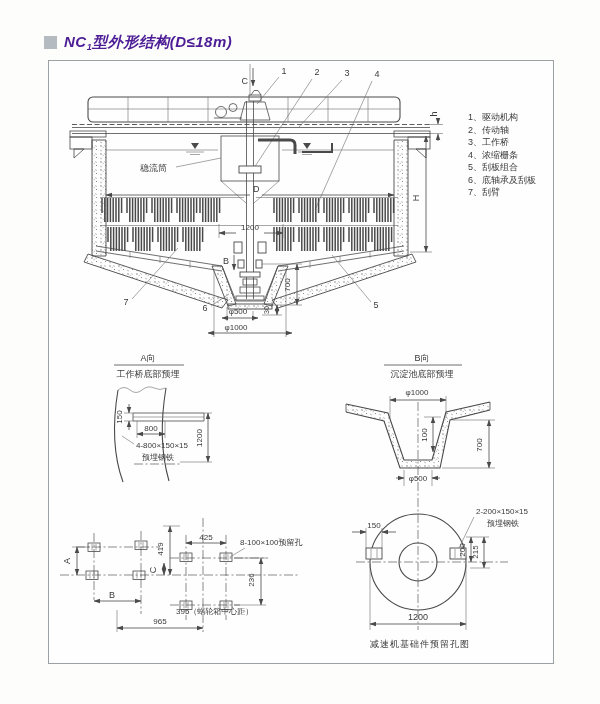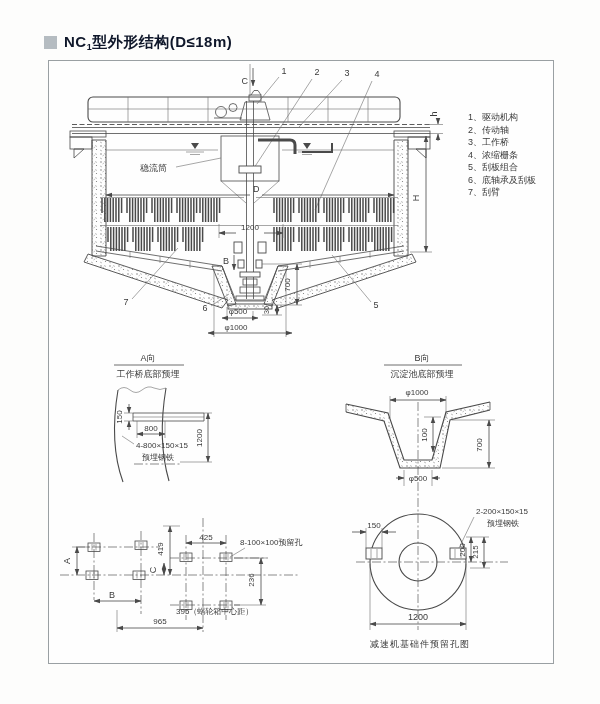--- a/index.html
+++ b/index.html
@@ -1,20 +1,20 @@
 <!DOCTYPE html>
 <html><head>
 <meta charset="utf-8">
 <style>
   html,body{margin:0;padding:0;}
   body{width:600px;height:704px;background:#fdfdfc;position:relative;overflow:hidden;
        font-family:"Liberation Sans",sans-serif;}
   .title-row{position:absolute;left:44px;top:33px;display:flex;align-items:center;gap:7px;}
   .bullet{width:13px;height:13px;background:#b5bcc1;}
-  .title-text{color:#0f172a;font-size:15px;font-weight:bold;letter-spacing:0.5px;white-space:nowrap;}
+  .title-text{color:#4c1d95;font-size:15px;font-weight:bold;letter-spacing:0.5px;white-space:nowrap;font-style:italic;}
   .title-text .sub{font-size:9px;vertical-align:-3px;font-weight:bold;}
   .frame{position:absolute;left:48px;top:60px;width:504px;height:602px;border:1px solid #9aa0a3;background:#fefefe;}
   svg{position:absolute;left:0;top:0;}
   svg text{font-family:"Liberation Sans",sans-serif;fill:#3a3a3a;font-size:8px;}
   .t9{font-size:9px;}
   .t7{font-size:7.2px;}
   .dim{stroke:#4a4a4a;stroke-width:0.8;fill:none;}
   .thin{stroke:#6b6b6b;stroke-width:0.6;fill:none;}
   .struct{stroke:#4a4a4a;stroke-width:1.1;fill:none;}
   .s2{stroke:#4a4a4a;stroke-width:0.8;fill:none;}

